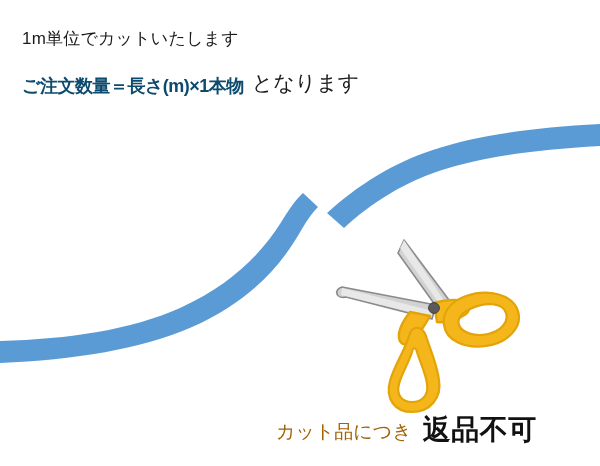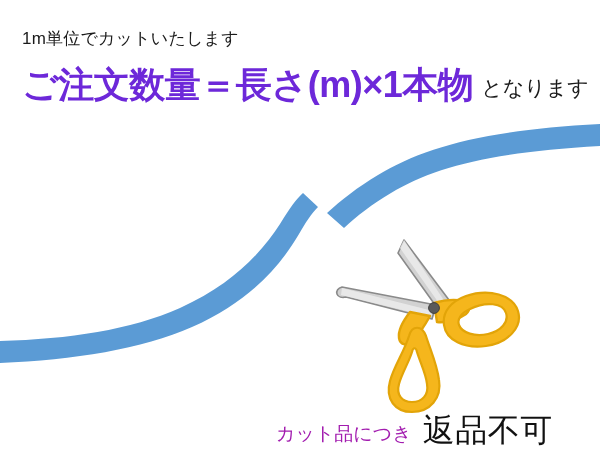--- a/index.html
+++ b/index.html
@@ -32,23 +32,23 @@
   }
 
   .txt-line2 {
     position: absolute;
     left: 22px;
     top: 68px;
     white-space: nowrap;
     line-height: 34px;
   }
   .txt-line2 .emph {
-    font-size: 36px;
+    font-size: 18px;
     font-weight: bold;
-    color: #6d28d9;
+    color: #0c4a6e;
     letter-spacing: -0.5px;
   }
   .txt-line2 .tail {
     font-size: 21px;
     font-weight: normal;
     color: #1a1a1a;
     letter-spacing: 0px;
     padding-left: 8px;
     vertical-align: 2px;
     font-family: Liberation Mono, monospace;
@@ -56,27 +56,27 @@
 
   .txt-bottom {
     position: absolute;
     left: 276px;
     top: 408px;
     white-space: nowrap;
     line-height: 44px;
   }
   .txt-bottom .small {
     font-size: 19px;
-    color: #a21caf;
+    color: #a16207;
     letter-spacing: 0px;
     vertical-align: 1px;
   }
   .txt-bottom .big {
-    font-size: 32px;
-    font-weight: normal;
+    font-size: 28px;
+    font-weight: bold;
     color: #111111;
     letter-spacing: 0.5px;
     padding-left: 11px;
   }
 
   
   #rope-layer, #scissors-layer {
     position: absolute;
     left: 0;
     top: 0;

